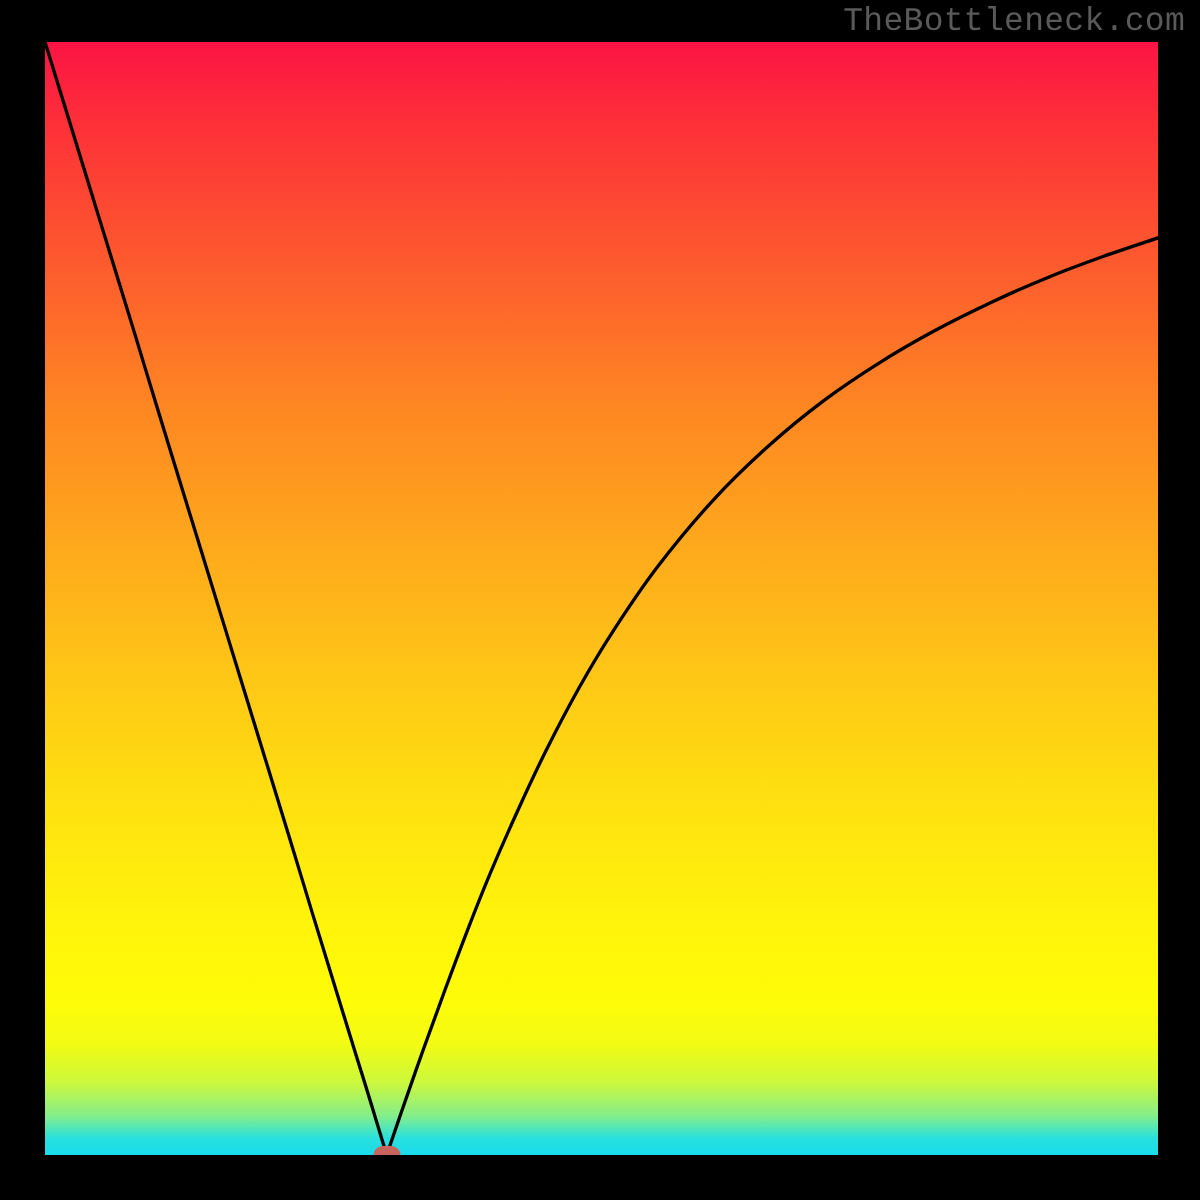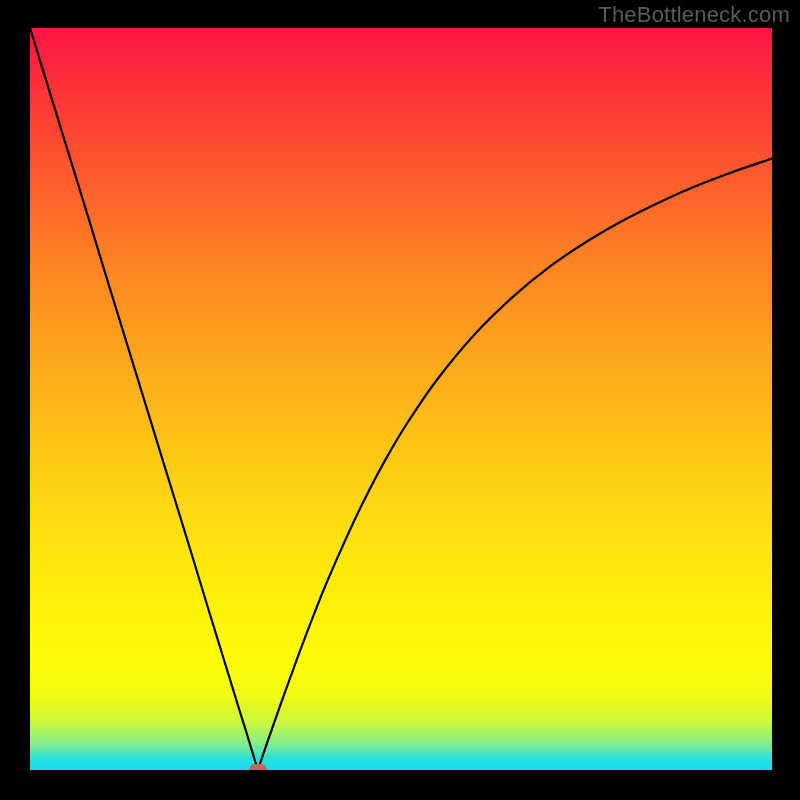--- a/index.html
+++ b/index.html
@@ -9,20 +9,21 @@
     height: 800px;
     overflow: hidden;
     background: #000;
     font-family: Arial, Helvetica, sans-serif;
   }
   .frame {
     position: relative;
     width: 800px;
     height: 800px;
     background: #000;
+    font-family: Liberation Mono, monospace;
   }
   .watermark {
     position: absolute;
     top: 2px;
     right: 10px;
     color: #5a5a5a;
     font-size: 22px;
     font-weight: 400;
     letter-spacing: 0.2px;
     z-index: 10;

